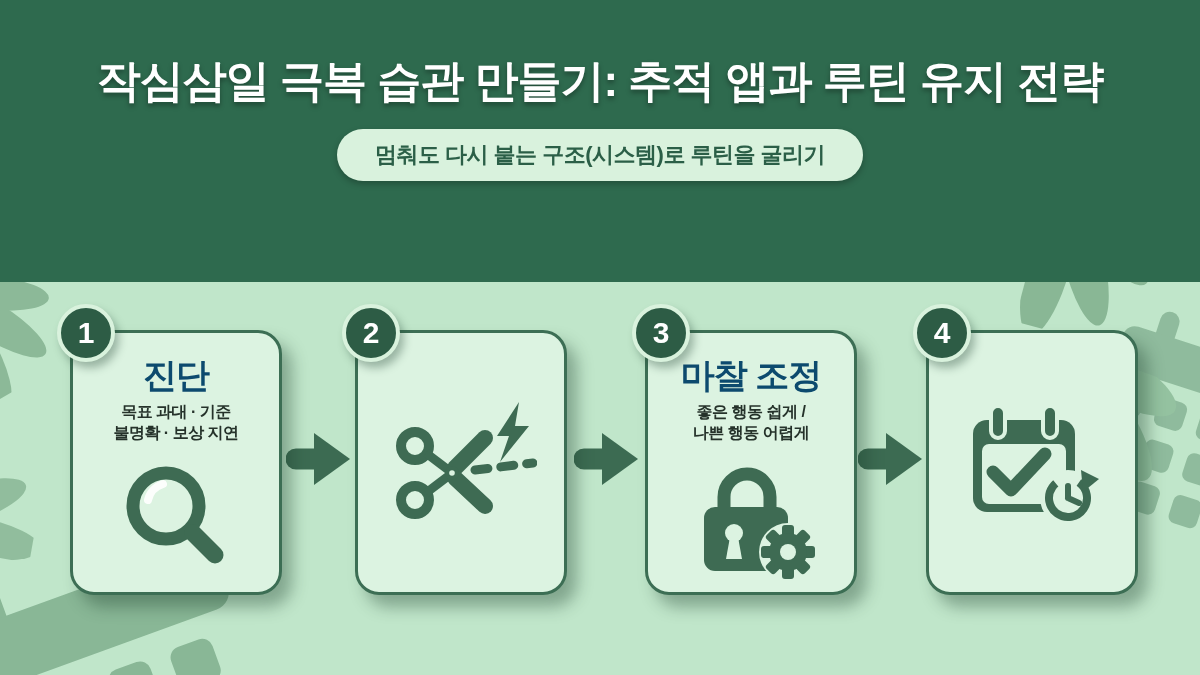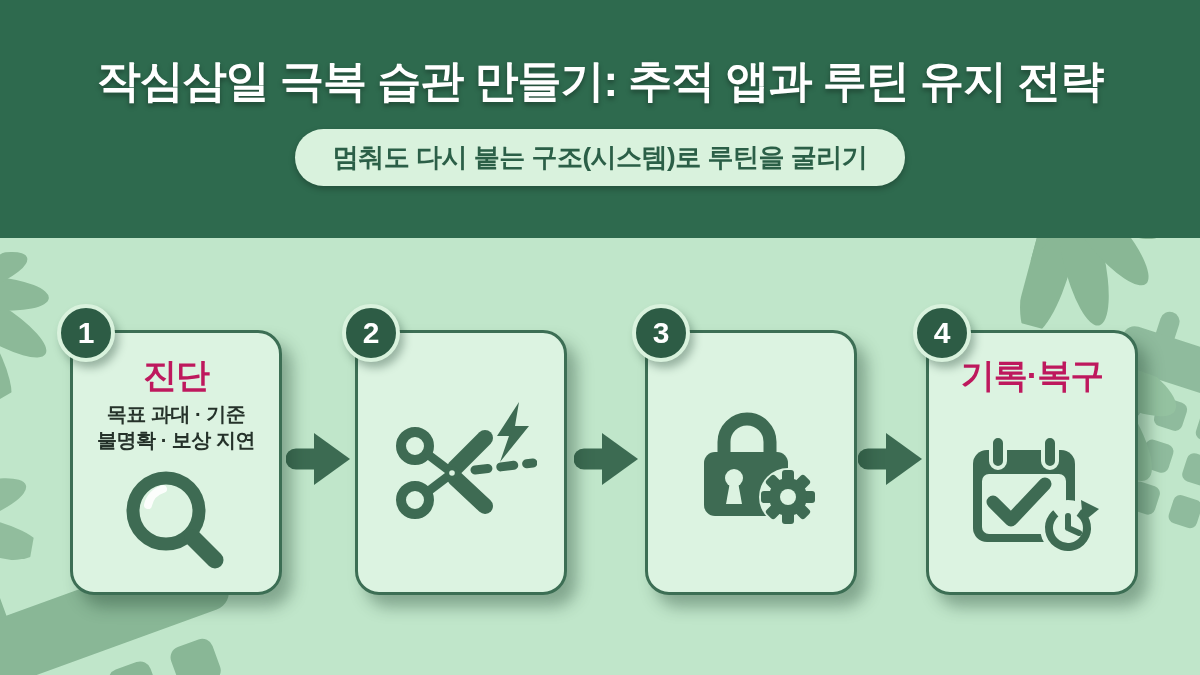--- a/index.html
+++ b/index.html
@@ -3,57 +3,57 @@
 <meta charset="utf-8">
 <style>
   html,body{margin:0;padding:0;}
   .canvas{
     position:relative;width:1200px;height:675px;overflow:hidden;
     font-family:"Liberation Sans","DejaVu Sans",sans-serif;
     background:#c0e6ca;
   }
   
   .header{
-    position:absolute;left:0;top:0;width:1200px;height:238px;
+    position:absolute;left:0;top:0;width:1200px;height:282px;
     background:#2e6a4e;text-align:center;z-index:5;
   }
   .main-title{
     margin:0;padding-top:52px;
     font-size:44px;font-weight:900;letter-spacing:-1px;color:#ffffff;
     text-shadow:0 3px 5px rgba(0,0,0,0.35);
   }
   .pill{
     display:inline-block;margin-top:18px;padding:11px 38px;
     background:#d9f2dd;border-radius:999px;
     box-shadow:0 3px 6px rgba(0,0,0,0.25);
   }
-  .pill span{font-size:26px;font-weight:700;color:#2b5f47;letter-spacing:-0.5px;}
+  .pill span{font-size:22px;font-weight:700;color:#2b5f47;letter-spacing:-0.5px;}
   
   .deco{position:absolute;pointer-events:none;z-index:0;}
   
   .card{
     position:absolute;top:330px;width:212px;height:265px;box-sizing:border-box;
     background:#dcf3e1;border:3px solid #3c6e54;border-radius:24px;
     box-shadow:10px 12px 16px rgba(30,62,45,0.38);
     display:flex;flex-direction:column;align-items:center;z-index:2;
   }
   .card-1{left:70px}.card-2{left:355px}.card-3{left:645px}.card-4{left:926px}
   .badge{
     position:absolute;left:-16px;top:-29px;width:58px;height:58px;border-radius:50%;
     background:#2d5c45;border:4px solid #d9f2dd;box-sizing:border-box;
     display:flex;align-items:center;justify-content:center;
     box-shadow:4px 6px 8px rgba(30,62,45,0.35);z-index:3;
   }
   .badge span{color:#fff;font-size:30px;font-weight:800;line-height:1;}
   .card-title{
-    margin:24px 0 0 0;font-size:34px;font-weight:800;color:#be185d;
+    margin:24px 0 0 0;font-size:34px;font-weight:800;color:#0c4a6e;
     letter-spacing:-1px;line-height:1.1;
   }
   .card-desc{
-    margin:8px 4px 0 4px;font-size:20px;font-weight:600;color:#25322a;
+    margin:8px 4px 0 4px;font-size:16px;font-weight:600;color:#25322a;
     line-height:1.28;text-align:center;letter-spacing:-0.5px;
   }
   .card-icon{flex:1;display:flex;align-items:center;justify-content:center;width:100%;}
   
   .flow-arrow{position:absolute;top:430px;z-index:1;}
   .arrow-1{left:286px}.arrow-2{left:574px}.arrow-3{left:858px}
 </style>
 </head>
 <body>
 
@@ -172,20 +172,25 @@
 
   <svg class="flow-arrow arrow-2" width="66" height="58" viewBox="0 0 66 58">
     <line x1="10" y1="29" x2="32" y2="29" stroke="#3c6b52" stroke-width="21" stroke-linecap="round"></line>
     <polygon points="28,3 64,29 28,55" fill="#3c6b52"></polygon>
   </svg>
 
   <section class="card card-3">
     <div class="badge">
         <span>3</span>
       </div>
+    <h2 class="card-title">마찰 조정</h2>
+    <p class="card-desc">
+      <span>좋은 행동 쉽게 /</span><br>
+      <span>나쁜 행동 어렵게</span>
+    </p>
     <div class="card-icon">
       <svg width="150" height="122" viewBox="0 0 150 122">
         <path d="M48 52 V40 a23 23 0 0 1 46 0 V52" fill="none" stroke="#3e6b53" stroke-width="13" stroke-linecap="round"></path>
         <rect x="28" y="50" width="84" height="64" rx="11" fill="#3e6b53"></rect>
         <circle cx="58" cy="76" r="9" fill="#dcf3e1"></circle>
         <path d="M54 80 L50 102 H66 L62 80 Z" fill="#dcf3e1"></path>
         <circle cx="112" cy="95" r="29" fill="#dcf3e1"></circle>
         <g transform="translate(112,95)" fill="#3e6b53">
           <g>
             <rect x="-6" y="-27" width="12" height="13" rx="3"></rect>
@@ -206,21 +211,20 @@
 
   <svg class="flow-arrow arrow-3" width="66" height="58" viewBox="0 0 66 58">
     <line x1="10" y1="29" x2="32" y2="29" stroke="#3c6b52" stroke-width="21" stroke-linecap="round"></line>
     <polygon points="28,3 64,29 28,55" fill="#3c6b52"></polygon>
   </svg>
 
   <section class="card card-4">
     <div class="badge">
         <span>4</span>
       </div>
-    <h2 class="card-title">기록·복구</h2>
     <div class="card-icon">
       <svg width="150" height="126" viewBox="0 0 150 126">
         <rect x="16" y="20" width="102" height="92" rx="14" fill="#3e6b53"></rect>
         <rect x="25" y="44" width="84" height="60" rx="7" fill="#dcf3e1"></rect>
         <rect x="34" y="6" width="14" height="32" rx="7" fill="#3e6b53" stroke="#dcf3e1" stroke-width="4"></rect>
         <rect x="86" y="6" width="14" height="32" rx="7" fill="#3e6b53" stroke="#dcf3e1" stroke-width="4"></rect>
         <path d="M36 72 L54 90 L88 54" fill="none" stroke="#3e6b53" stroke-width="13" stroke-linecap="round" stroke-linejoin="round"></path>
         <circle cx="111" cy="98" r="28" fill="#dcf3e1"></circle>
         <circle cx="111" cy="98" r="19" fill="none" stroke="#3e6b53" stroke-width="8" stroke-dasharray="94 26" transform="rotate(-55 111 98)"></circle>
         <polygon points="124,70 142,79 126,92" fill="#3e6b53"></polygon>

